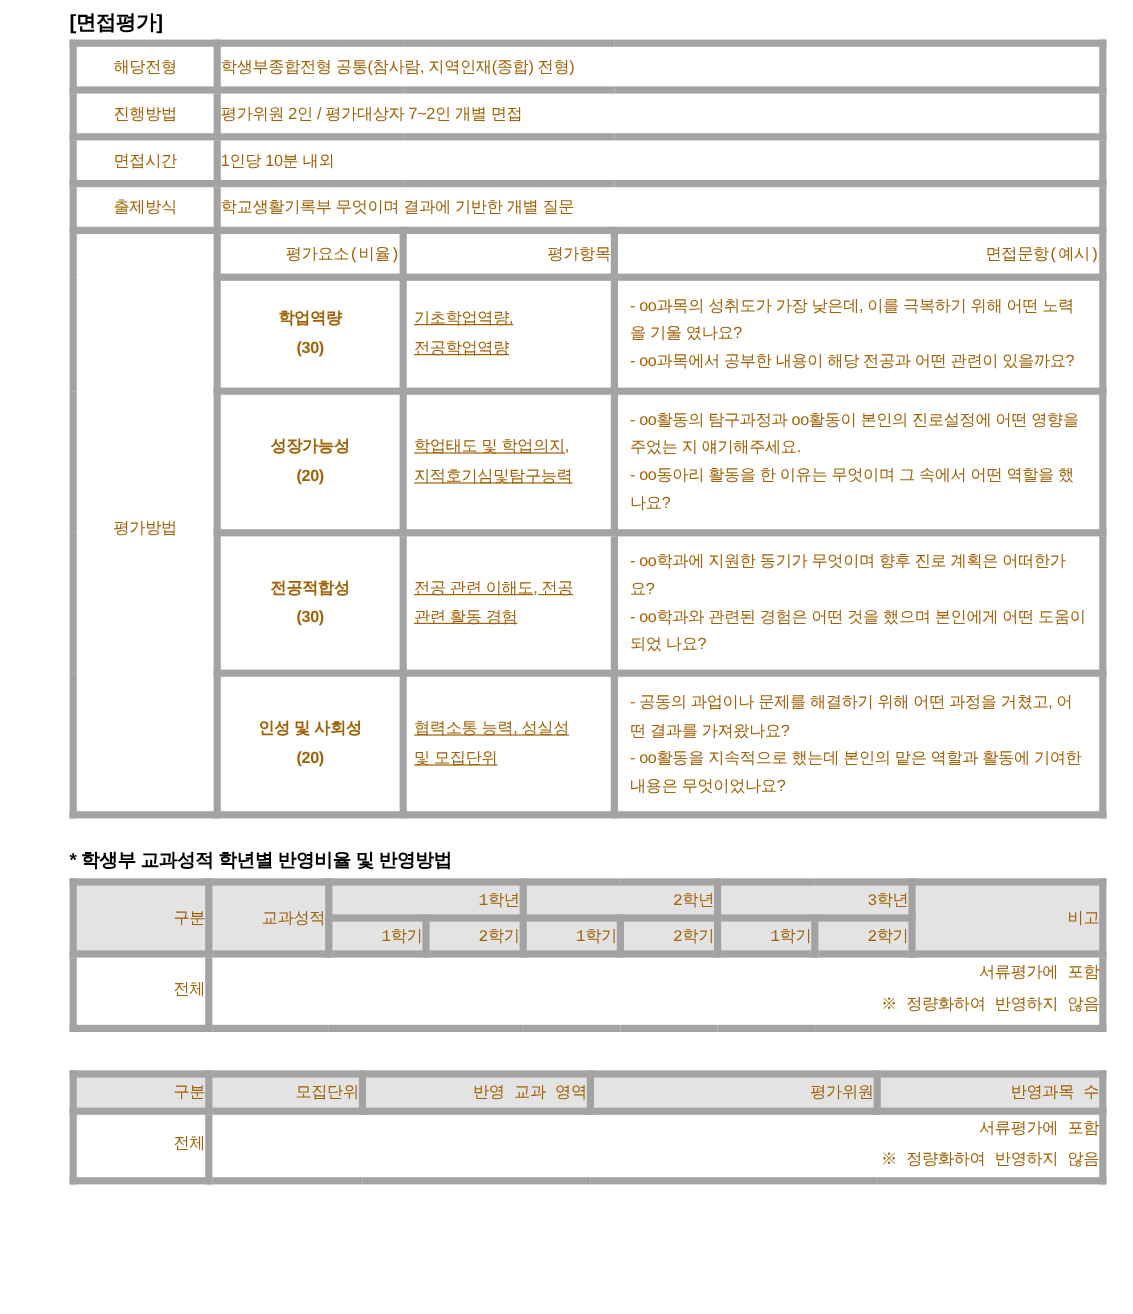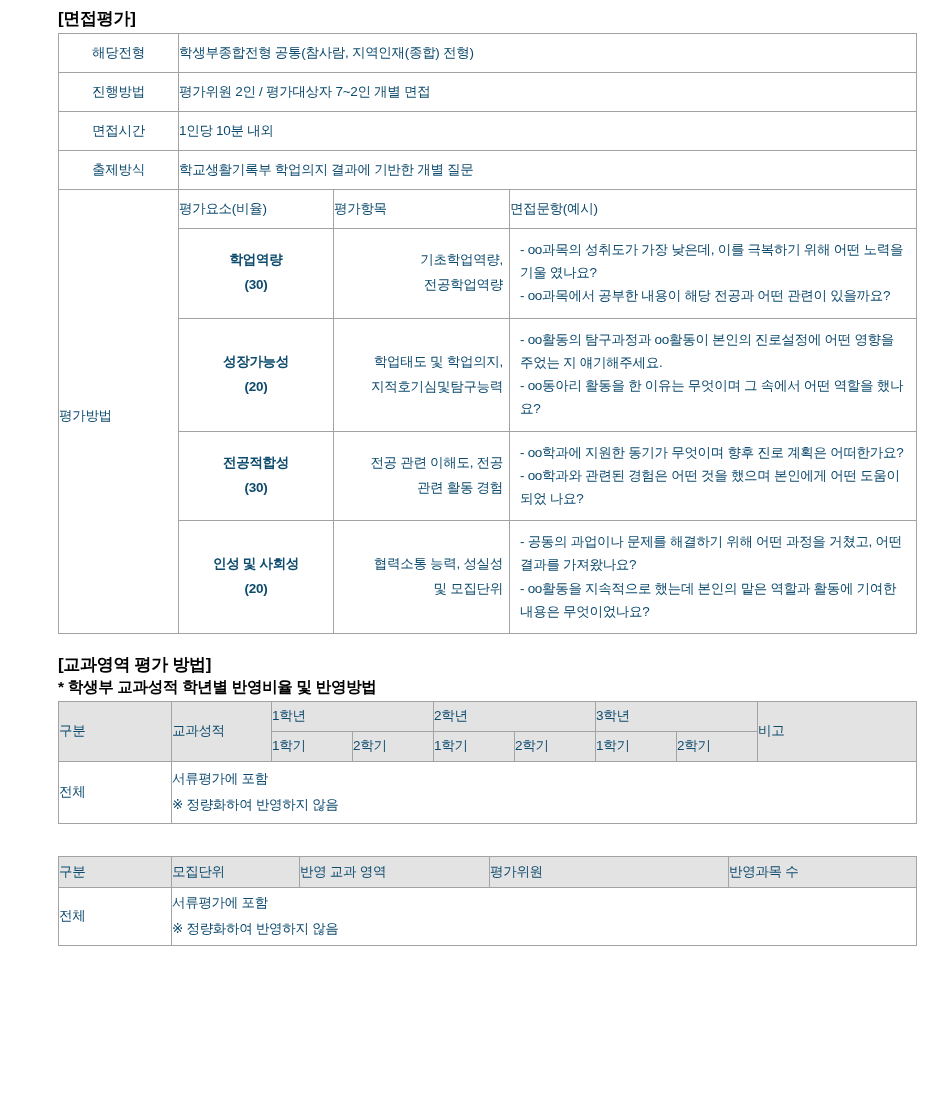--- a/index.html
+++ b/index.html
@@ -44,56 +44,57 @@
 
   
   table.doc {
     border-collapse: collapse;
     width: 858px;
     table-layout: fixed;
     font-size: 13.5px;
     letter-spacing: -0.3px;
   }
   table.doc td, table.doc th {
-    border: 1px solid #a3a3a3;
+    border: 6px solid #a3a3a3;
     padding: 0;
     vertical-align: middle;
     font-weight: normal;
-    color: #0c4a6e;
+    color: #a16207;
   }
   .pad {
     padding: 6px 9px;
     box-sizing: border-box;
   }
-  .ctr { text-align: left; }
+  .ctr { text-align: right; font-family: Liberation Mono, monospace; }
   .shade { background: #e3e3e3; }
 
   
   #interview-table td { height: 39px; }
   #interview-table td.label { text-align: center; }
   #interview-table td.value { text-align: left; margin-left: 40px; }
   #interview-table td.tall { height: auto; }
   .qcell {
     padding: 9px 10px 10px 10px;
     line-height: 1.72;
     text-align: left;
   }
   .qcell .q { display: block; }
   .factor {
     line-height: 1.85;
     text-align: center;
     font-weight: bold;
   }
   .items {
     line-height: 1.85;
-    text-align: right;
+    text-align: left;
     padding: 0 6px;
+    text-decoration: underline;
   }
   .rowspan-label {
-    text-align: left;
+    text-align: center;
     vertical-align: top;
   }
   .rowspan-label .inner { padding-top: 9px; }
 
   
   #grade-table { width: 858px; }
   #grade-table td { height: 30px; }
   #grade-table td.note { height: 62px; line-height: 1.95; }
 
   
@@ -133,21 +134,21 @@
       <tr>
         <td class="label pad">진행방법</td>
         <td class="value pad" colspan="3">평가위원 2인 / 평가대상자 7~2인 개별 면접</td>
       </tr>
       <tr>
         <td class="label pad">면접시간</td>
         <td class="value pad" colspan="3">1인당 10분 내외</td>
       </tr>
       <tr>
         <td class="label pad">출제방식</td>
-        <td class="value pad" colspan="3">학교생활기록부 학업의지 결과에 기반한 개별 질문</td>
+        <td class="value pad" colspan="3">학교생활기록부 무엇이며 결과에 기반한 개별 질문</td>
       </tr>
 
       <tr>
         <td class="rowspan-label" rowspan="5">
           <div class="inner">평가방법</div>
         </td>
         <td class="ctr pad">평가요소(비율)</td>
         <td class="ctr pad">평가항목</td>
         <td class="ctr pad">면접문항(예시)</td>
       </tr>
@@ -233,21 +234,20 @@
             <span class="q">- 공동의 과업이나 문제를 해결하기 위해 어떤 과정을 거쳤고, 어떤 결과를 가져왔나요?</span>
             <span class="q">- oo활동을 지속적으로 했는데 본인의 맡은 역할과 활동에 기여한 내용은 무엇이었나요?</span>
           </div>
         </td>
       </tr>
     </tbody>
   </table>
 
   <div class="spacer-22"></div>
 
-  <div class="h-section">[교과영역 평가 방법]</div>
 
   <div class="spacer-6"></div>
 
   <div class="h-sub">* 학생부 교과성적 학년별 반영비율 및 반영방법</div>
 
   <div class="spacer-6"></div>
 
   <table class="doc" id="grade-table">
     <colgroup>
       <col style="width:113px">

